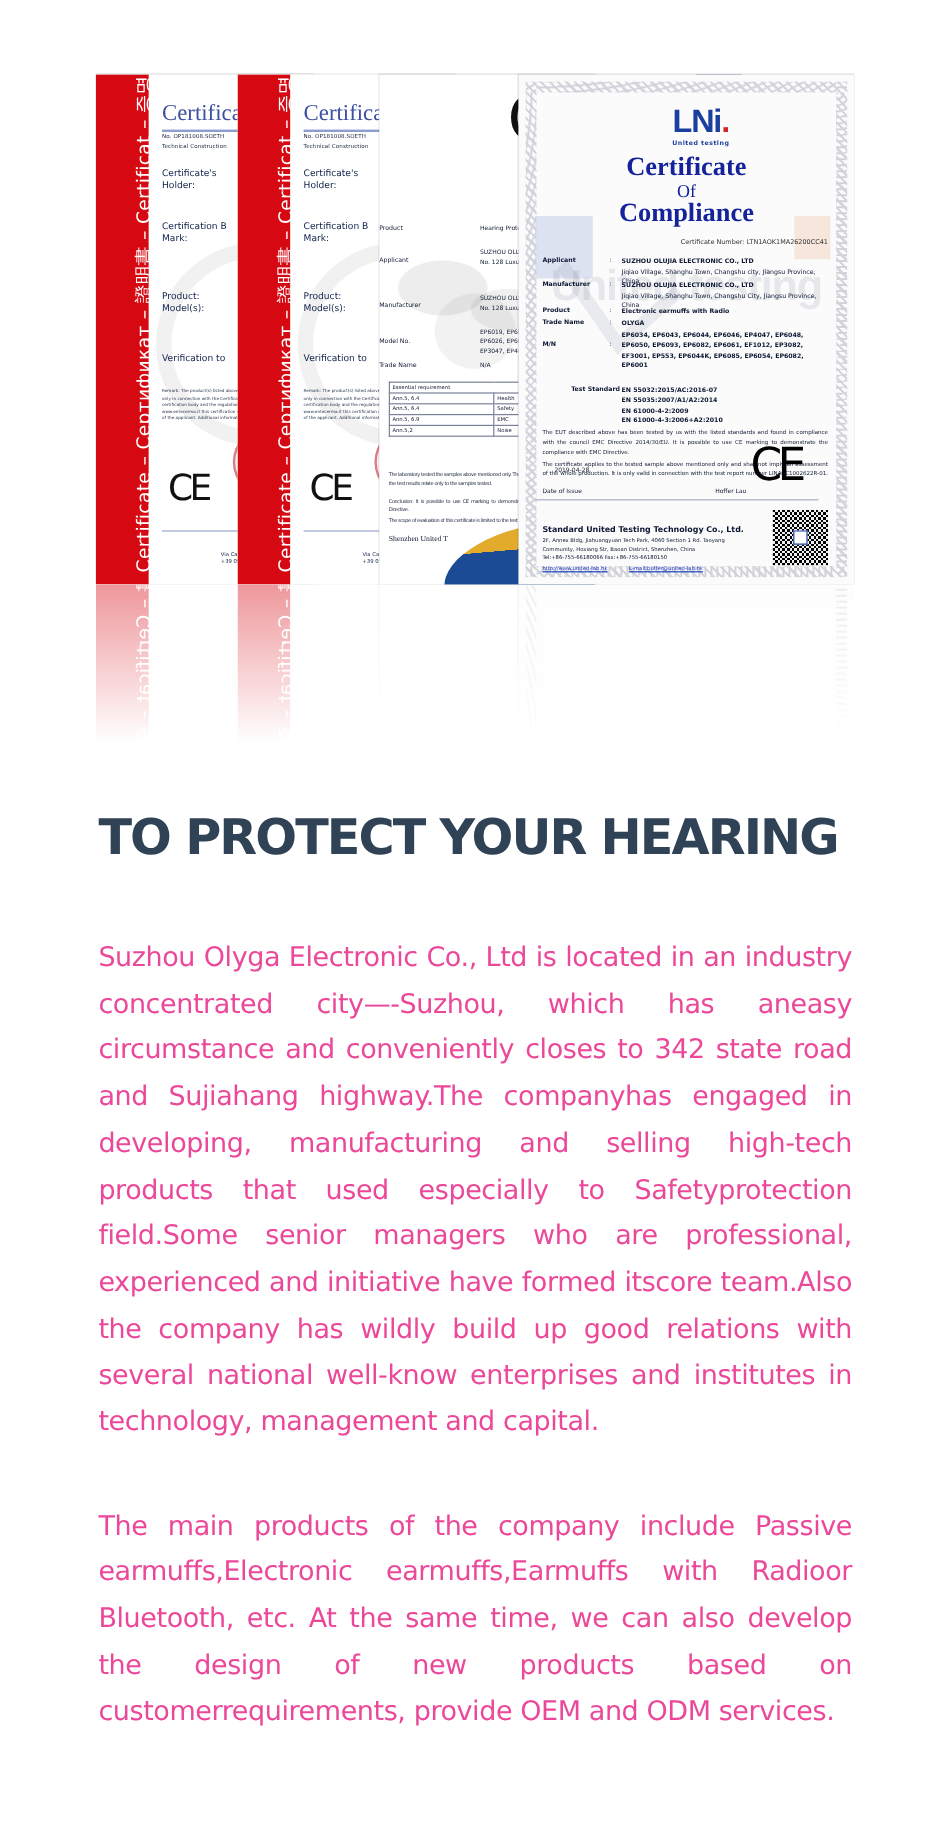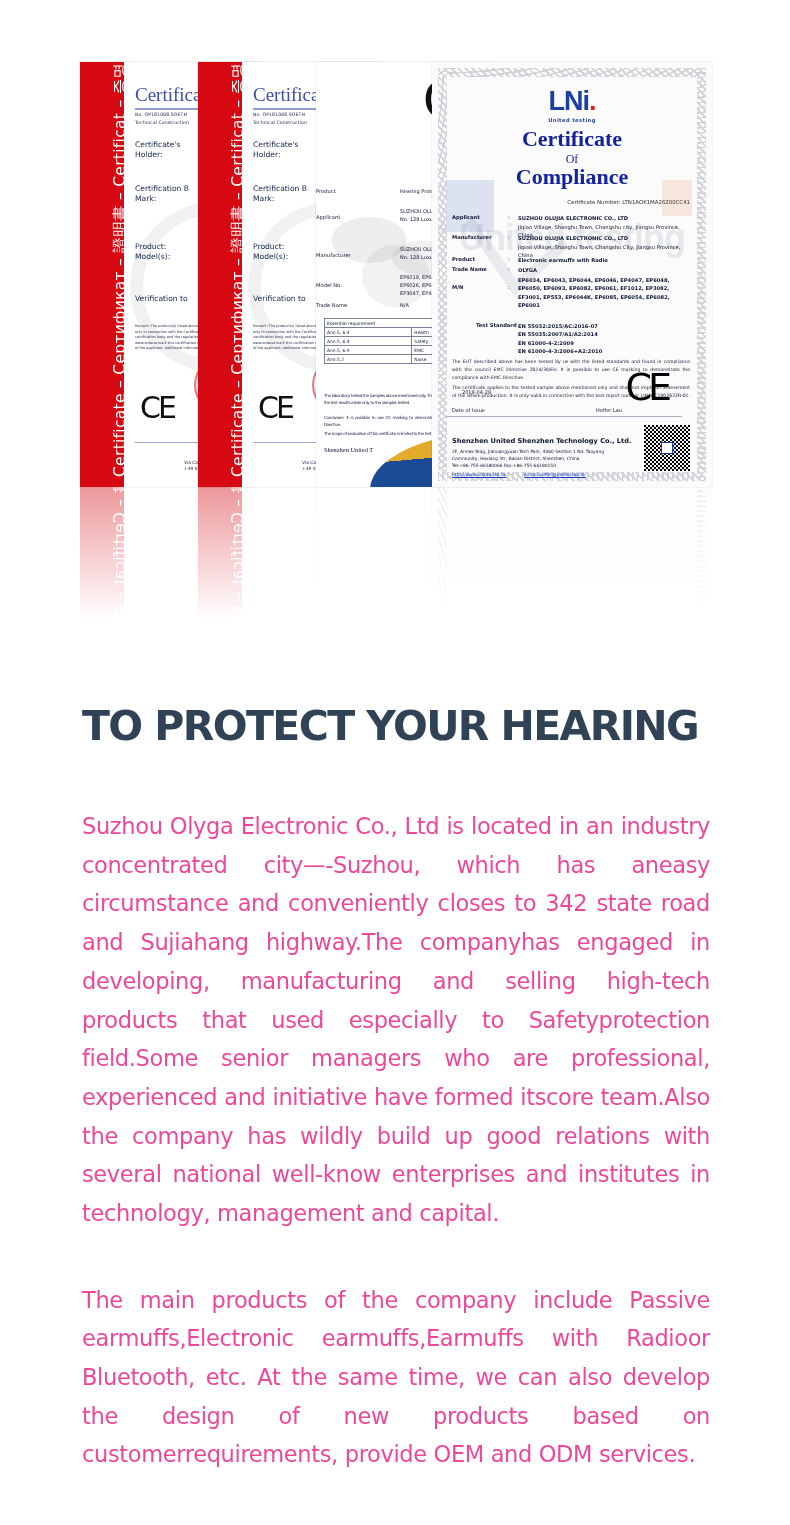--- a/index.html
+++ b/index.html
@@ -309,21 +309,21 @@
     background: rgba(196,206,232,.55);
   }
   .lni .tint-r {
     position: absolute;
     right: 20px; top: 118px;
     width: 30px; height: 36px;
     background: rgba(243,216,200,.6);
   }
   .lni .logo {
     position: absolute;
-    left: 0; top: 26px;
+    left: 12px; top: 26px;
     width: 280px;
     text-align: center;
   }
   .lni .logo .mark {
     font-size: 27px;
     font-weight: 700;
     color: #1b3fa0;
     letter-spacing: -1px;
     font-family: "Liberation Sans", sans-serif;
     line-height: 1;
@@ -346,21 +346,21 @@
     font-family: "Liberation Serif", serif;
     font-weight: 700;
     color: #14239b;
   }
   .lni .t1 { top: 64px; font-size: 22px; }
   .lni .t2 {
     position: absolute;
     left: 0; top: 90px; width: 280px;
     text-align: center;
     font-family: "Liberation Serif", serif;
-    font-size: 12px;
+    font-size: 15px;
     color: #14239b;
   }
   .lni .t3 { top: 102px; font-size: 22px; }
   .lni .certno {
     position: absolute;
     right: 22px; top: 137px;
     font-size: 5.4px;
     color: #111;
     font-family: "DejaVu Sans", sans-serif;
     font-weight: 700;
@@ -493,21 +493,21 @@
     position: absolute;
     left: 580px; top: 62px;
     width: 38px; height: 7px;
     background: #2b4a9b;
   }
 
   
   .content {
     position: absolute;
     left: 82px;
-    top: 704px;
+    top: 676px;
     width: 628px;
   }
   .headline {
     margin: 0;
     font-family: "DejaVu Sans", sans-serif;
     font-weight: 700;
     font-size: 41px;
     letter-spacing: -1.6px;
     color: #2f4256;
     line-height: 1.1;
@@ -696,21 +696,21 @@
       <div class="body" style="top:296px">The EUT described above has been tested by us with the listed standards and found in compliance with the council EMC Directive 2014/30/EU. It is possible to use CE marking to demonstrate the compliance with EMC Directive.</div>
       <div class="body" style="top:322px">The certificate applies to the tested sample above mentioned only and shall not imply an assessment of the whole production. It is only valid in connection with the test report number LINACC1002622R-01.</div>
 
       <div class="ce">CE</div>
       <div class="issue">2019-04-28</div>
       <div class="sigrow">
         <span>Date of Issue</span>
         <span>Hoffer Lau</span>
       </div>
       <div class="hr"></div>
-      <div class="org">Shenzhen United Shenzhen Technology Co., Ltd.</div>
+      <div class="org">Standard United Testing Technology Co., Ltd.</div>
       <div class="addr">2F, Annex Bldg, Jiahuangyuan Tech Park, 4060 Section 1 Rd. Taoyang
 Community, Hoxiang Str, Baoan District, Shenzhen, China
 Tel:+86-755-66180066    Fax:+86-755-66180150</div>
       <div class="link">http://www.united-lab.hk</div>
       <div class="link2">E-mail:buffer@united-lab.hk</div>
       <div class="qr"></div>
     </div>
   </div>
 
   <div class="cert-reflection">

